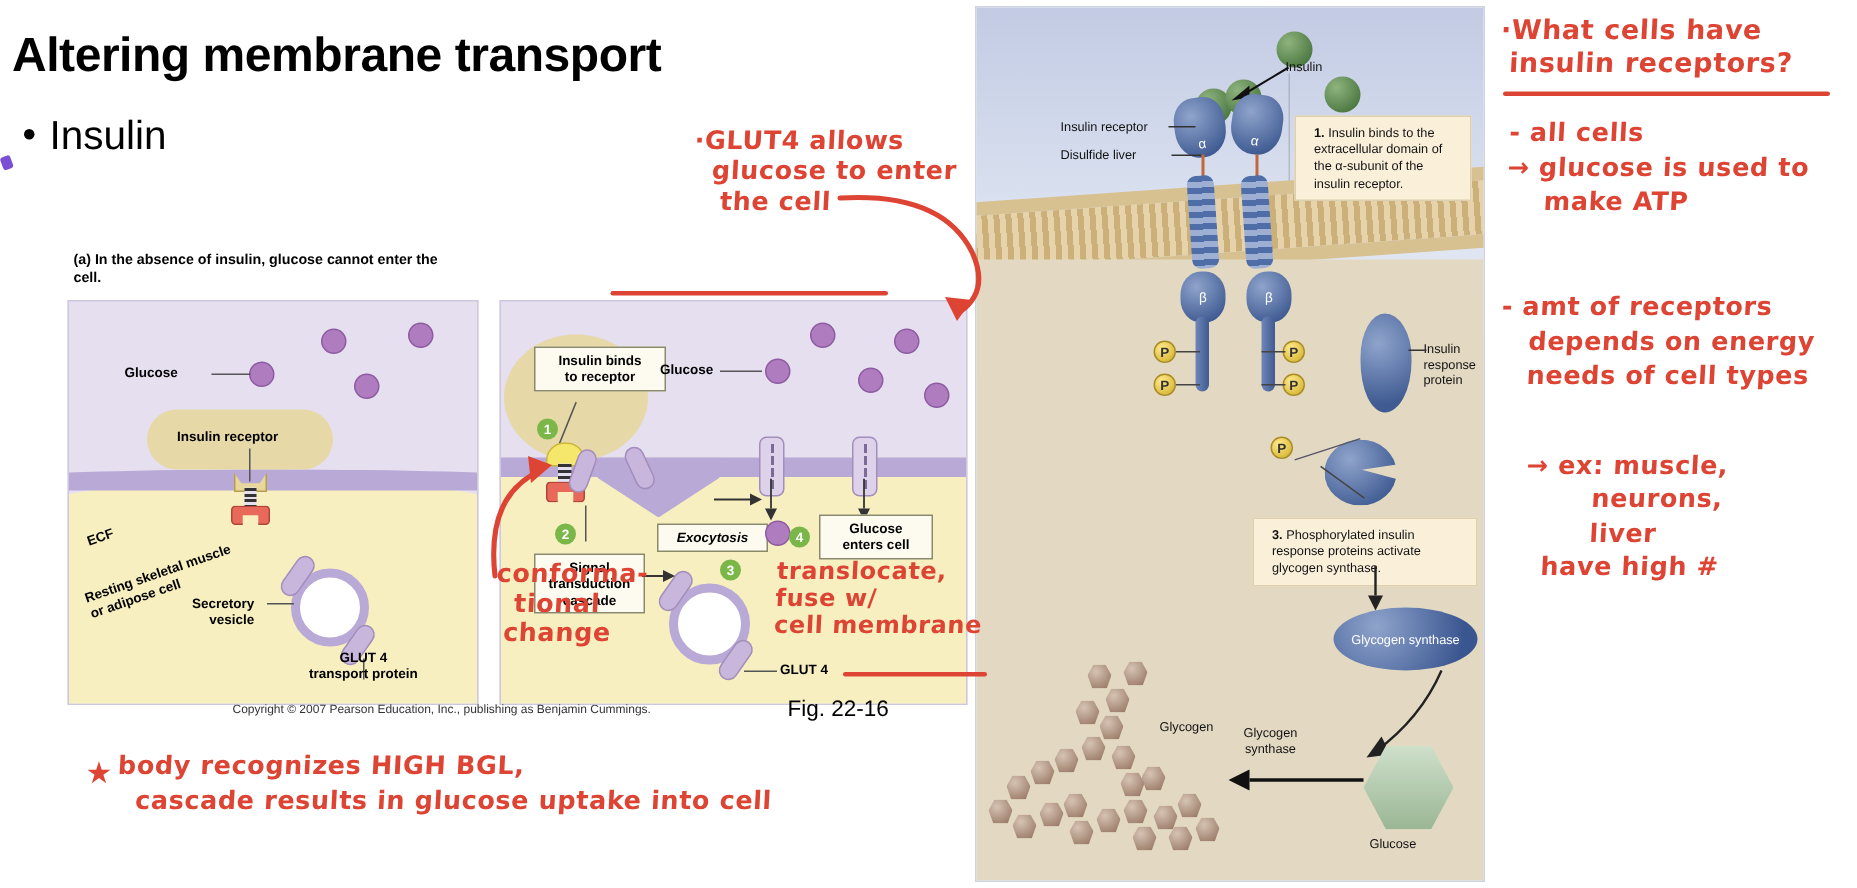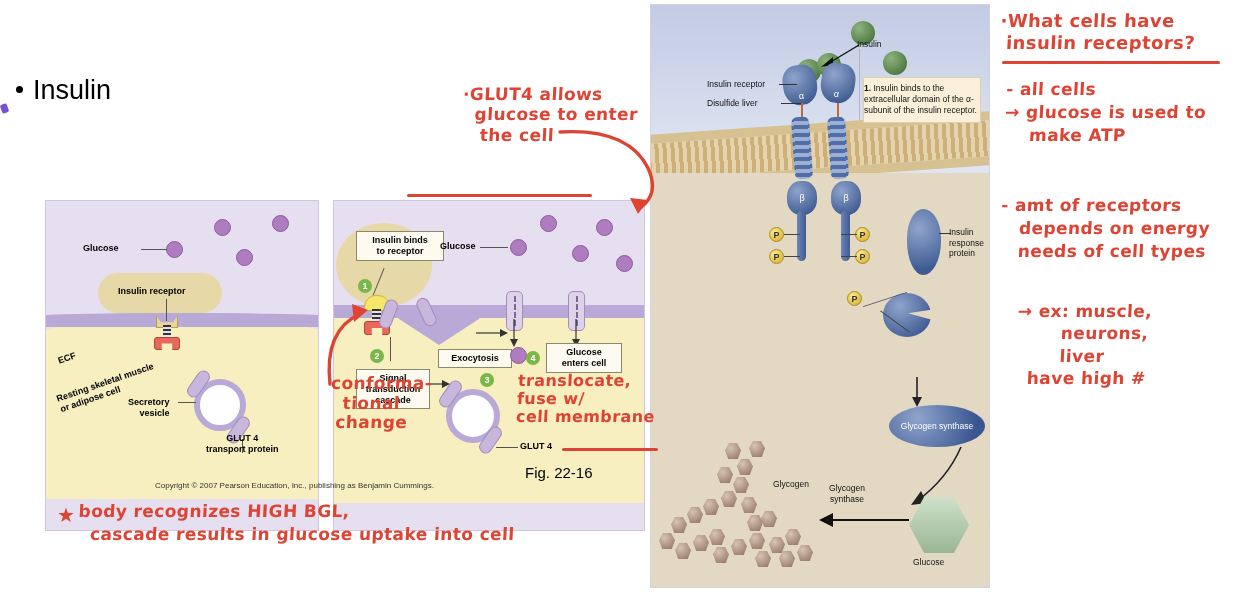--- a/index.html
+++ b/index.html
@@ -85,21 +85,21 @@
   
   #fig-left { position: absolute; left: 45px; top: 168px; width: 600px; height: 330px; }
   .panel-caption {
     font-size: 9.5px; font-weight: bold; color: #000; line-height: 1.28;
   }
   .panel-caption .lbl { font-weight: bold; }
   #panel-a-caption { position: absolute; left: 4px; top: 0px; width: 250px; }
   #panel-b-caption { position: absolute; left: 290px; top: 0px; width: 300px; }
 
   .cell-box {
-    position: absolute; top: 32px; height: 331px;
+    position: absolute; top: 32px; height: 270px;
     background: #e5dff0; overflow: hidden; border: 1px solid #cfc7de;
   }
   #panel-a-box { left: 0px; width: 274px; }
   #panel-b-box { left: 288px; width: 312px; }
 
   
   .cytoplasm {
     position: absolute; left: -10%; width: 120%;
     background: #f7efc0;
   }
@@ -145,21 +145,21 @@
   .transporter {
     position: absolute; width: 17px; height: 40px; border-radius: 5px;
     background: #ded2ea; border: 1px solid #a28dbb;
   }
   .transporter::after {
     content: ""; position: absolute; left: 50%; top: 4px; bottom: 4px;
     border-left: 2px dashed #7a6a95; transform: translateX(-50%);
   }
   #copyright {
     position: absolute; left: 110px; top: 300px;
-    font-size: 8px; color: #333; margin-top: 13px;
+    font-size: 8px; color: #333;
   }
   #fig-number {
     position: absolute; left: 480px; top: 296px;
     font-size: 15px; color: #000;
   }
 
   
   #fig-right {
     position: absolute; left: 650px; top: 4px; width: 340px; height: 584px;
     background: linear-gradient(#c3cbe4, #dfe6f2 28%, #e8e0cf 42%, #e6dcc6 100%);
@@ -170,21 +170,21 @@
     background: repeating-linear-gradient(90deg,#cbb07a 0 4px,#e6d3ac 4px 8px);
     border-top: 9px solid #d8c190; border-bottom: 9px solid #d8c190;
     transform: rotate(-4deg);
   }
   #cyto-right {
     position: absolute; left: 0; top: 168px; width: 100%; bottom: 0;
     background: #e3d9c3;
   }
   .rf-note {
     position: absolute; background: #faf0da; border: 1px solid #ddd0ae;
-    font-size: 8.5px; color: #111; line-height: 1.32; padding: 5px 0;
+    font-size: 8.5px; color: #111; line-height: 1.32; padding: 5px 12px;
   }
   .rf-note b { font-weight: bold; }
   .rf-label {
     position: absolute; font-size: 8.5px; color: #111; line-height: 1.25;
     white-space: pre;
   }
   .insulin-ball {
     position: absolute; width: 24px; height: 24px; border-radius: 50%;
     background: radial-gradient(circle at 33% 30%, #8fb37e, #4e7a43 75%);
   }
@@ -242,28 +242,33 @@
     clip-path: polygon(25% 0,75% 0,100% 45%,80% 100%,20% 100%,0 45%);
   }
   #rf-divider-1 { position: absolute; left: 208px; top: 44px; width: 1px; height: 160px; background: rgba(120,120,140,.35); }
   #rf-divider-2 { position: absolute; left: 208px; top: 196px; width: 1px; height: 200px; background: rgba(120,120,140,.28); }
 </style>
 </head>
 <body>
 
 <div class="slide">
 
+  <div id="page-title">Altering membrane transport</div>
   <div id="bullet-row">
     <span id="bullet-dot"></span>
     <span id="bullet-text">Insulin</span>
   </div>
   <div id="stray-purple-dot"></div>
 
   <div id="fig-left">
 
+    <div id="panel-a-caption" class="panel-caption">
+      <span class="lbl">(a)</span>
+      <span>In the absence of insulin, glucose cannot enter the cell.</span>
+    </div>
 
 
     <div id="panel-a-box" class="cell-box">
       <div class="cytoplasm" id="cyto-a"></div>
       <div class="membrane-curve" id="memb-a"></div>
 
       <div class="glucose-dot" style="left:168px; top:18px;"></div>
       <div class="glucose-dot" style="left:226px; top:14px;"></div>
       <div class="glucose-dot" style="left:190px; top:48px;"></div>
       <div class="glucose-dot" style="left:120px; top:40px;"></div>
@@ -307,21 +312,21 @@
       <div style="position:absolute; left:30px; top:94px; width:26px; height:16px; background:#f5e76b; border:1px solid #c9b838; border-radius:12px 12px 3px 3px;"></div>
       <div style="position:absolute; left:38px; top:108px; width:9px; height:14px; background:repeating-linear-gradient(#333 0 2px,#e5dff0 2px 4px);"></div>
       <div style="position:absolute; left:30px; top:120px; width:26px; height:14px; background:#e8685a; border:1px solid #b0453a; border-radius:3px; clip-path:polygon(0 0,100% 0,100% 100%,70% 100%,70% 50%,30% 50%,30% 100%,0 100%);"></div>
 
       <div class="leader" style="left:56px; top:136px; width:1px; height:24px;"></div>
       <div class="step-badge" style="left:36px; top:148px;">2</div>
       <div class="callout-box" style="left:22px; top:168px; width:74px;">Signal
 transduction
 cascade</div>
 
-      <div class="callout-box" style="left:104px; top:148px; width:74px; ">Exocytosis</div>
+      <div class="callout-box" style="left:104px; top:148px; width:74px; font-style:italic;">Exocytosis</div>
       <div class="step-badge" style="left:146px; top:172px;">3</div>
 
       <div class="vesicle" style="left:112px; top:188px; width:54px; height:54px;"></div>
       <div class="glut4-rod" style="left:110px; top:178px; transform:rotate(35deg);"></div>
       <div class="glut4-rod" style="left:150px; top:224px; transform:rotate(35deg);"></div>
       <div class="leader" style="left:162px; top:246px; width:22px; height:1px;"></div>
       <div class="fig-label" style="left:186px; top:240px;">GLUT 4</div>
 
       <div class="glut4-rod" style="left:48px; top:98px; transform:rotate(20deg);"></div>
       <div class="glut4-rod" style="left:86px; top:96px; transform:rotate(-25deg);"></div>
@@ -432,20 +437,24 @@
 protein</div>
     <div style="position:absolute; left:288px; top:228px; width:12px; height:1px; background:#333;"></div>
 
     <div id="irp2"></div>
     <div class="p-circle" style="left:196px; top:286px;">
         <span>P</span>
       </div>
     <div style="position:absolute; left:211px; top:294px; width:46px; height:1px; background:#556; transform:rotate(-18deg);"></div>
 
 
+    <div class="rf-note" style="left:184px; top:340px; width:150px;">
+      <b>3.</b>
+      <span>Phosphorylated insulin response proteins activate glycogen synthase.</span>
+    </div>
     <div style="position:absolute; left:226px; top:316px; width:36px; height:1px; background:#444; transform:rotate(36deg);"></div>
 
     <svg style="position:absolute; left:256px; top:372px;" width="20" height="32">
       <line x1="10" y1="0" x2="10" y2="20" stroke="#222" stroke-width="1.6"></line>
       <polygon points="5,20 10,30 15,20" fill="#222"></polygon>
     </svg>
 
     <div id="glycogen-synthase-blob">
       <span>Glycogen synthase</span>
     </div>

